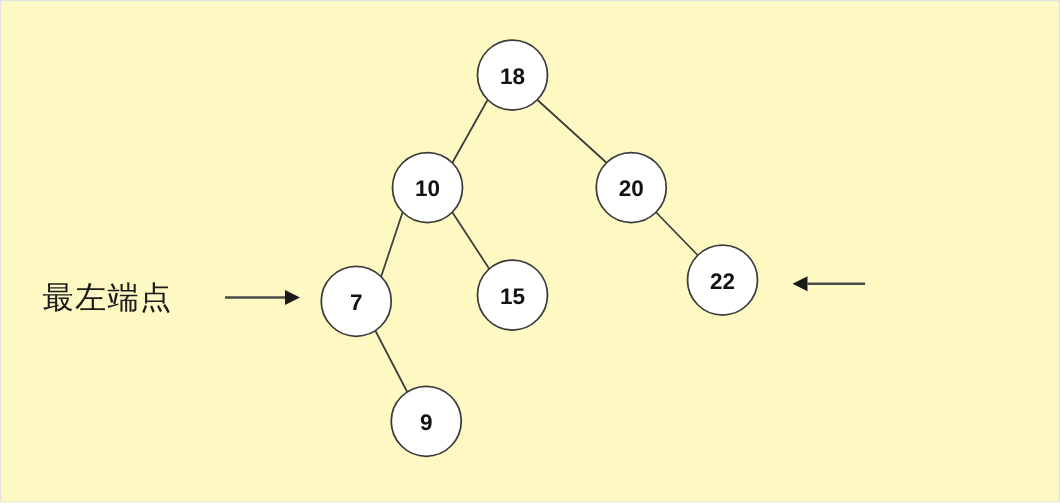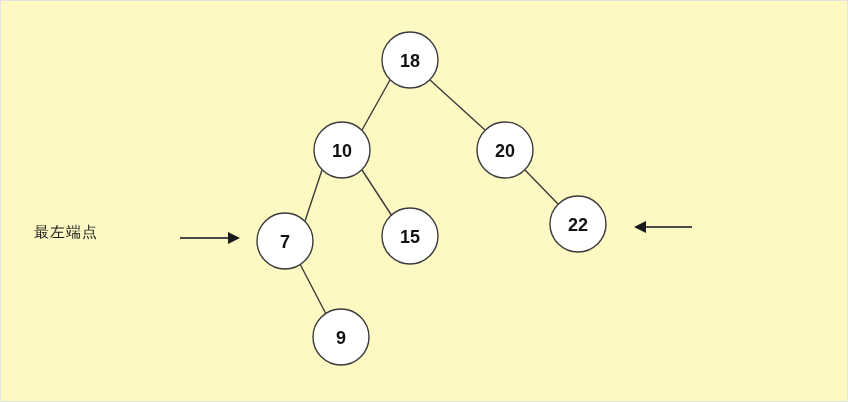--- a/index.html
+++ b/index.html
@@ -54,21 +54,21 @@
   .arrow-shaft {
     stroke: #4a4a4a;
     stroke-width: 2;
   }
   .arrow-head {
     fill: #1a1a1a;
   }
   .annot-label {
     position: absolute;
     font-family: "DejaVu Serif", "Liberation Serif", serif;
-    font-size: 15px;
+    font-size: 25px;
     font-weight: 400;
     color: #1a1a1a;
     white-space: nowrap;
     letter-spacing: 1px;
     line-height: 1;
   }
   #label-left {
     left: 34px;
     top: 225px;
   }

